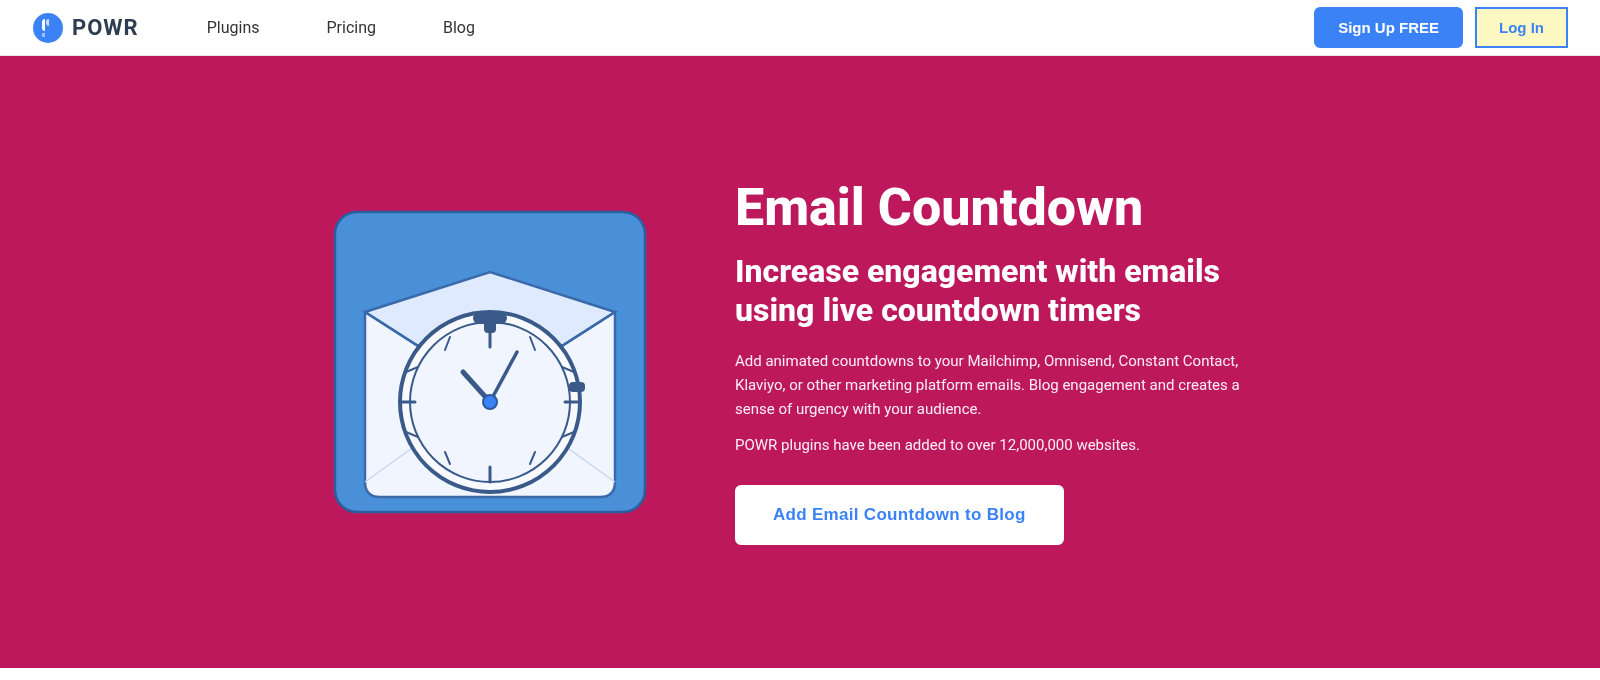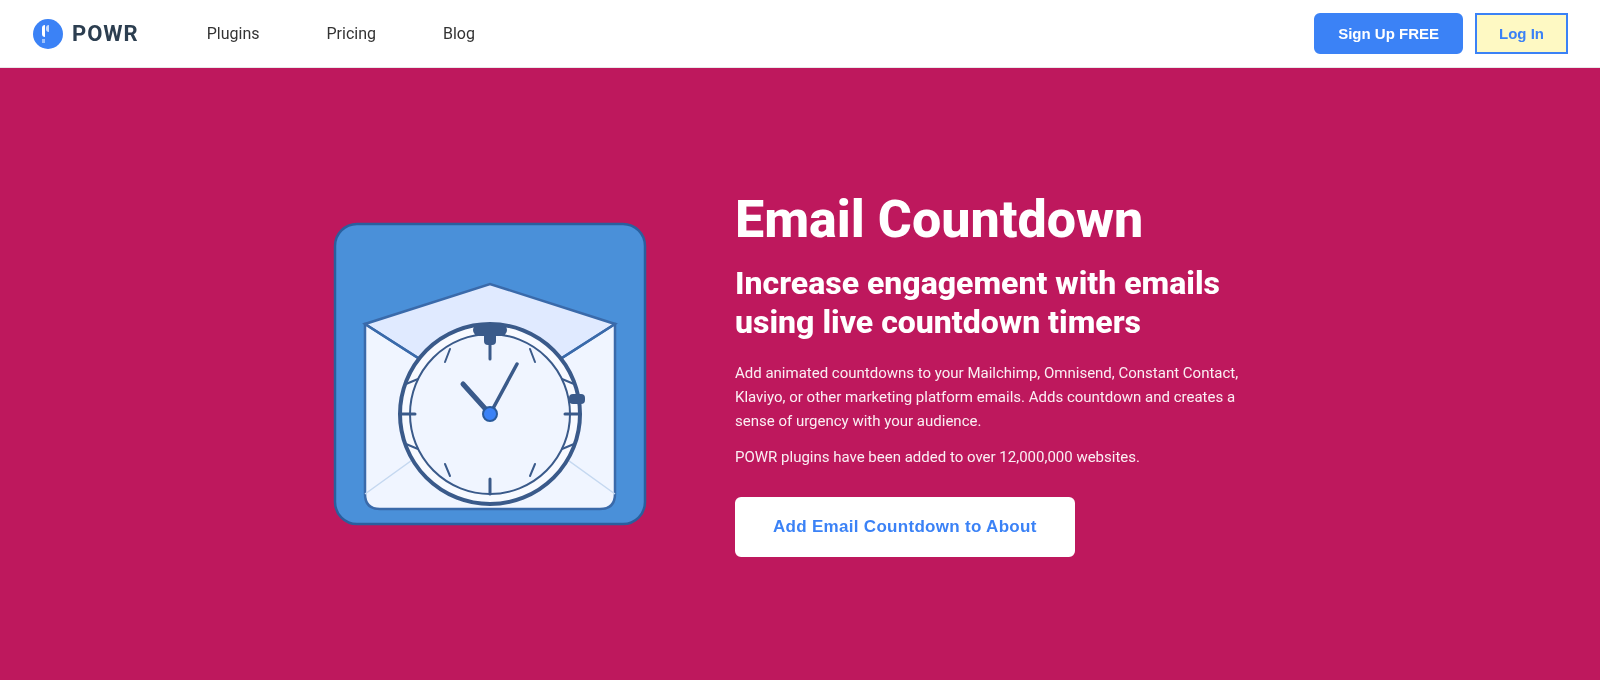--- a/index.html
+++ b/index.html
@@ -1,20 +1,20 @@
 <!DOCTYPE html>
 <html><head>
   <meta charset="utf-8">
   <style>
     * { margin: 0; padding: 0; box-sizing: border-box; }
     body { font-family: -apple-system, BlinkMacSystemFont, 'Segoe UI', Roboto, sans-serif; width: 1600px; height: 680px; overflow: hidden; }
 
     
     .navbar {
-      height: 68px;
+      height: 56px;
       background: #fff;
       border-bottom: 1px solid #e8e8e8;
       display: flex;
       align-items: center;
       padding: 2px 32px;
       gap: 0;
     }
     .logo-wrap {
       display: flex;
       align-items: center;
@@ -202,19 +202,19 @@
 
       <line x1="165" y1="210" x2="192" y2="160" stroke="#3a5a8a" stroke-width="3.5" stroke-linecap="round"></line>
 
       <circle cx="165" cy="210" r="7" fill="#3b82f6" stroke="#2a5a9a" stroke-width="2"></circle>
     </svg>
   </div>
 
   <div class="hero-content">
     <h1 class="hero-title">Email Countdown</h1>
     <h2 class="hero-subtitle">Increase engagement with emails using live countdown timers</h2>
-    <p class="hero-desc">Add animated countdowns to your Mailchimp, Omnisend, Constant Contact, Klaviyo, or other marketing platform emails. Adds countdown and creates a sense of urgency with your audience.</p>
+    <p class="hero-desc">Add animated countdowns to your Mailchimp, Omnisend, Constant Contact, Klaviyo, or other marketing platform emails. Blog engagement and creates a sense of urgency with your audience.</p>
     <p class="hero-desc">POWR plugins have been added to over 12,000,000 websites.</p>
     <div class="hero-cta">
-      <button class="btn-cta">Add Email Countdown to About</button>
+      <button class="btn-cta">Add Email Countdown to Blog</button>
     </div>
   </div>
 </section>
 
 </body></html>

